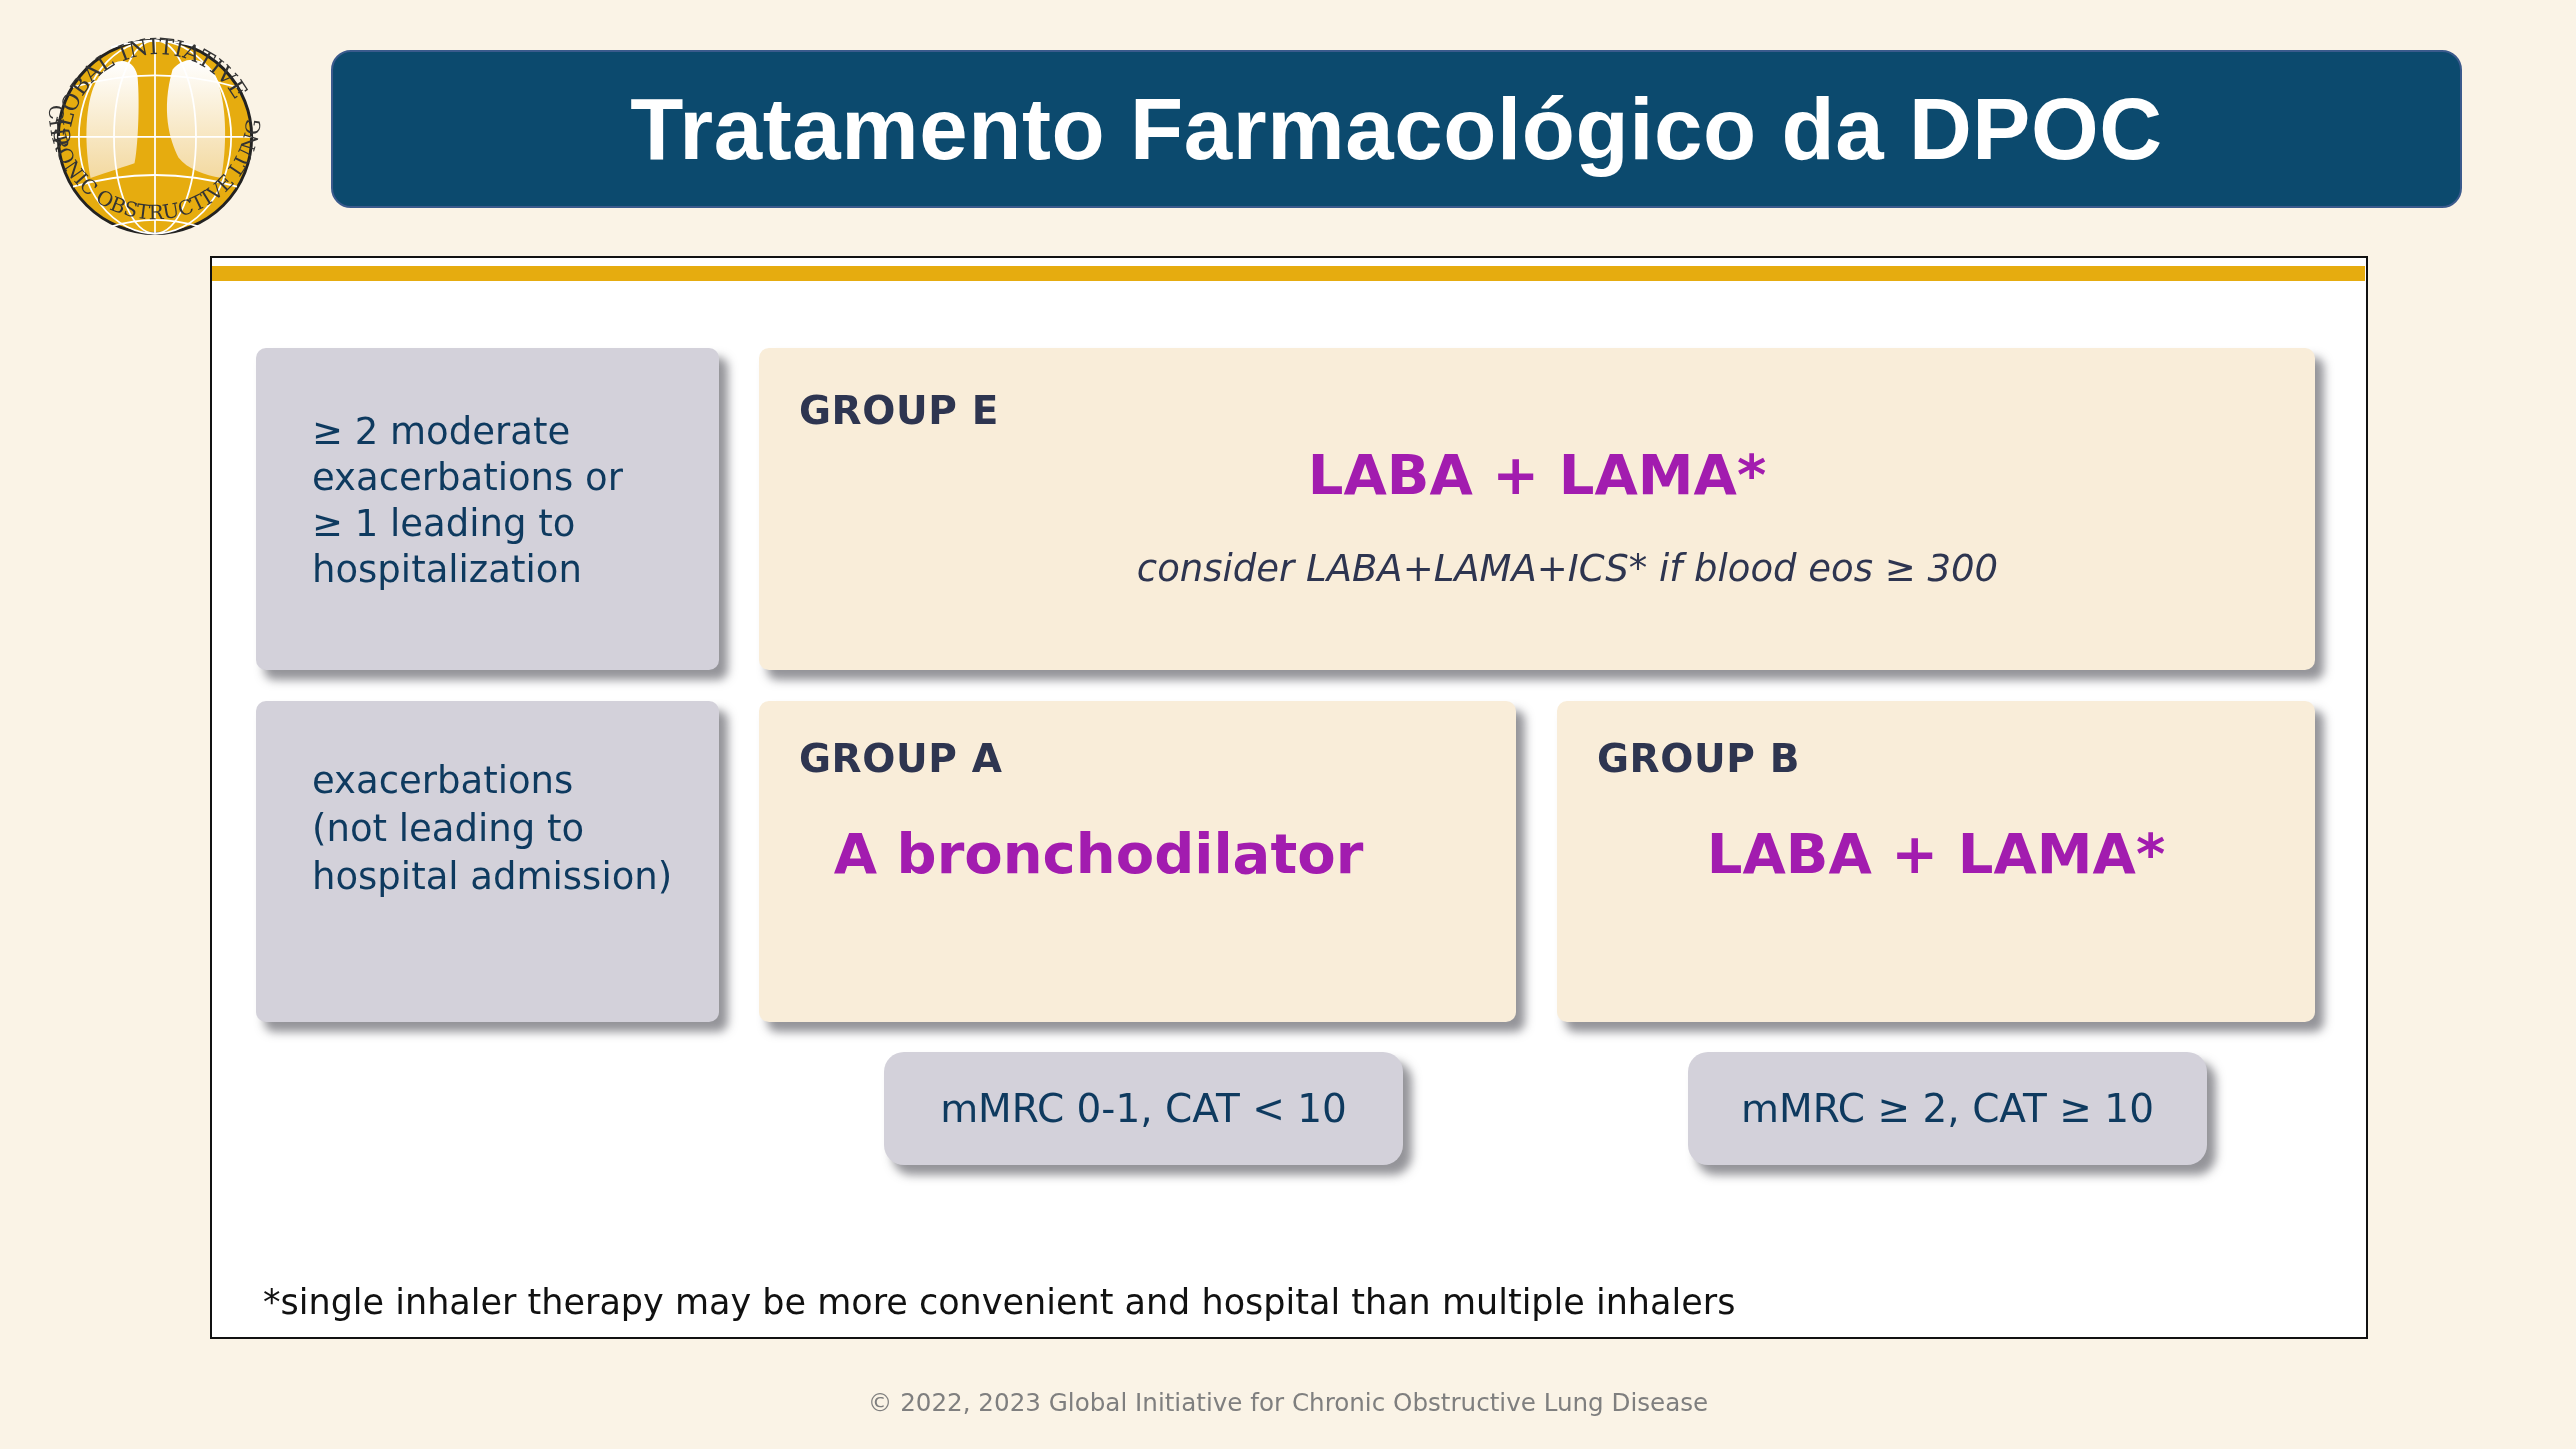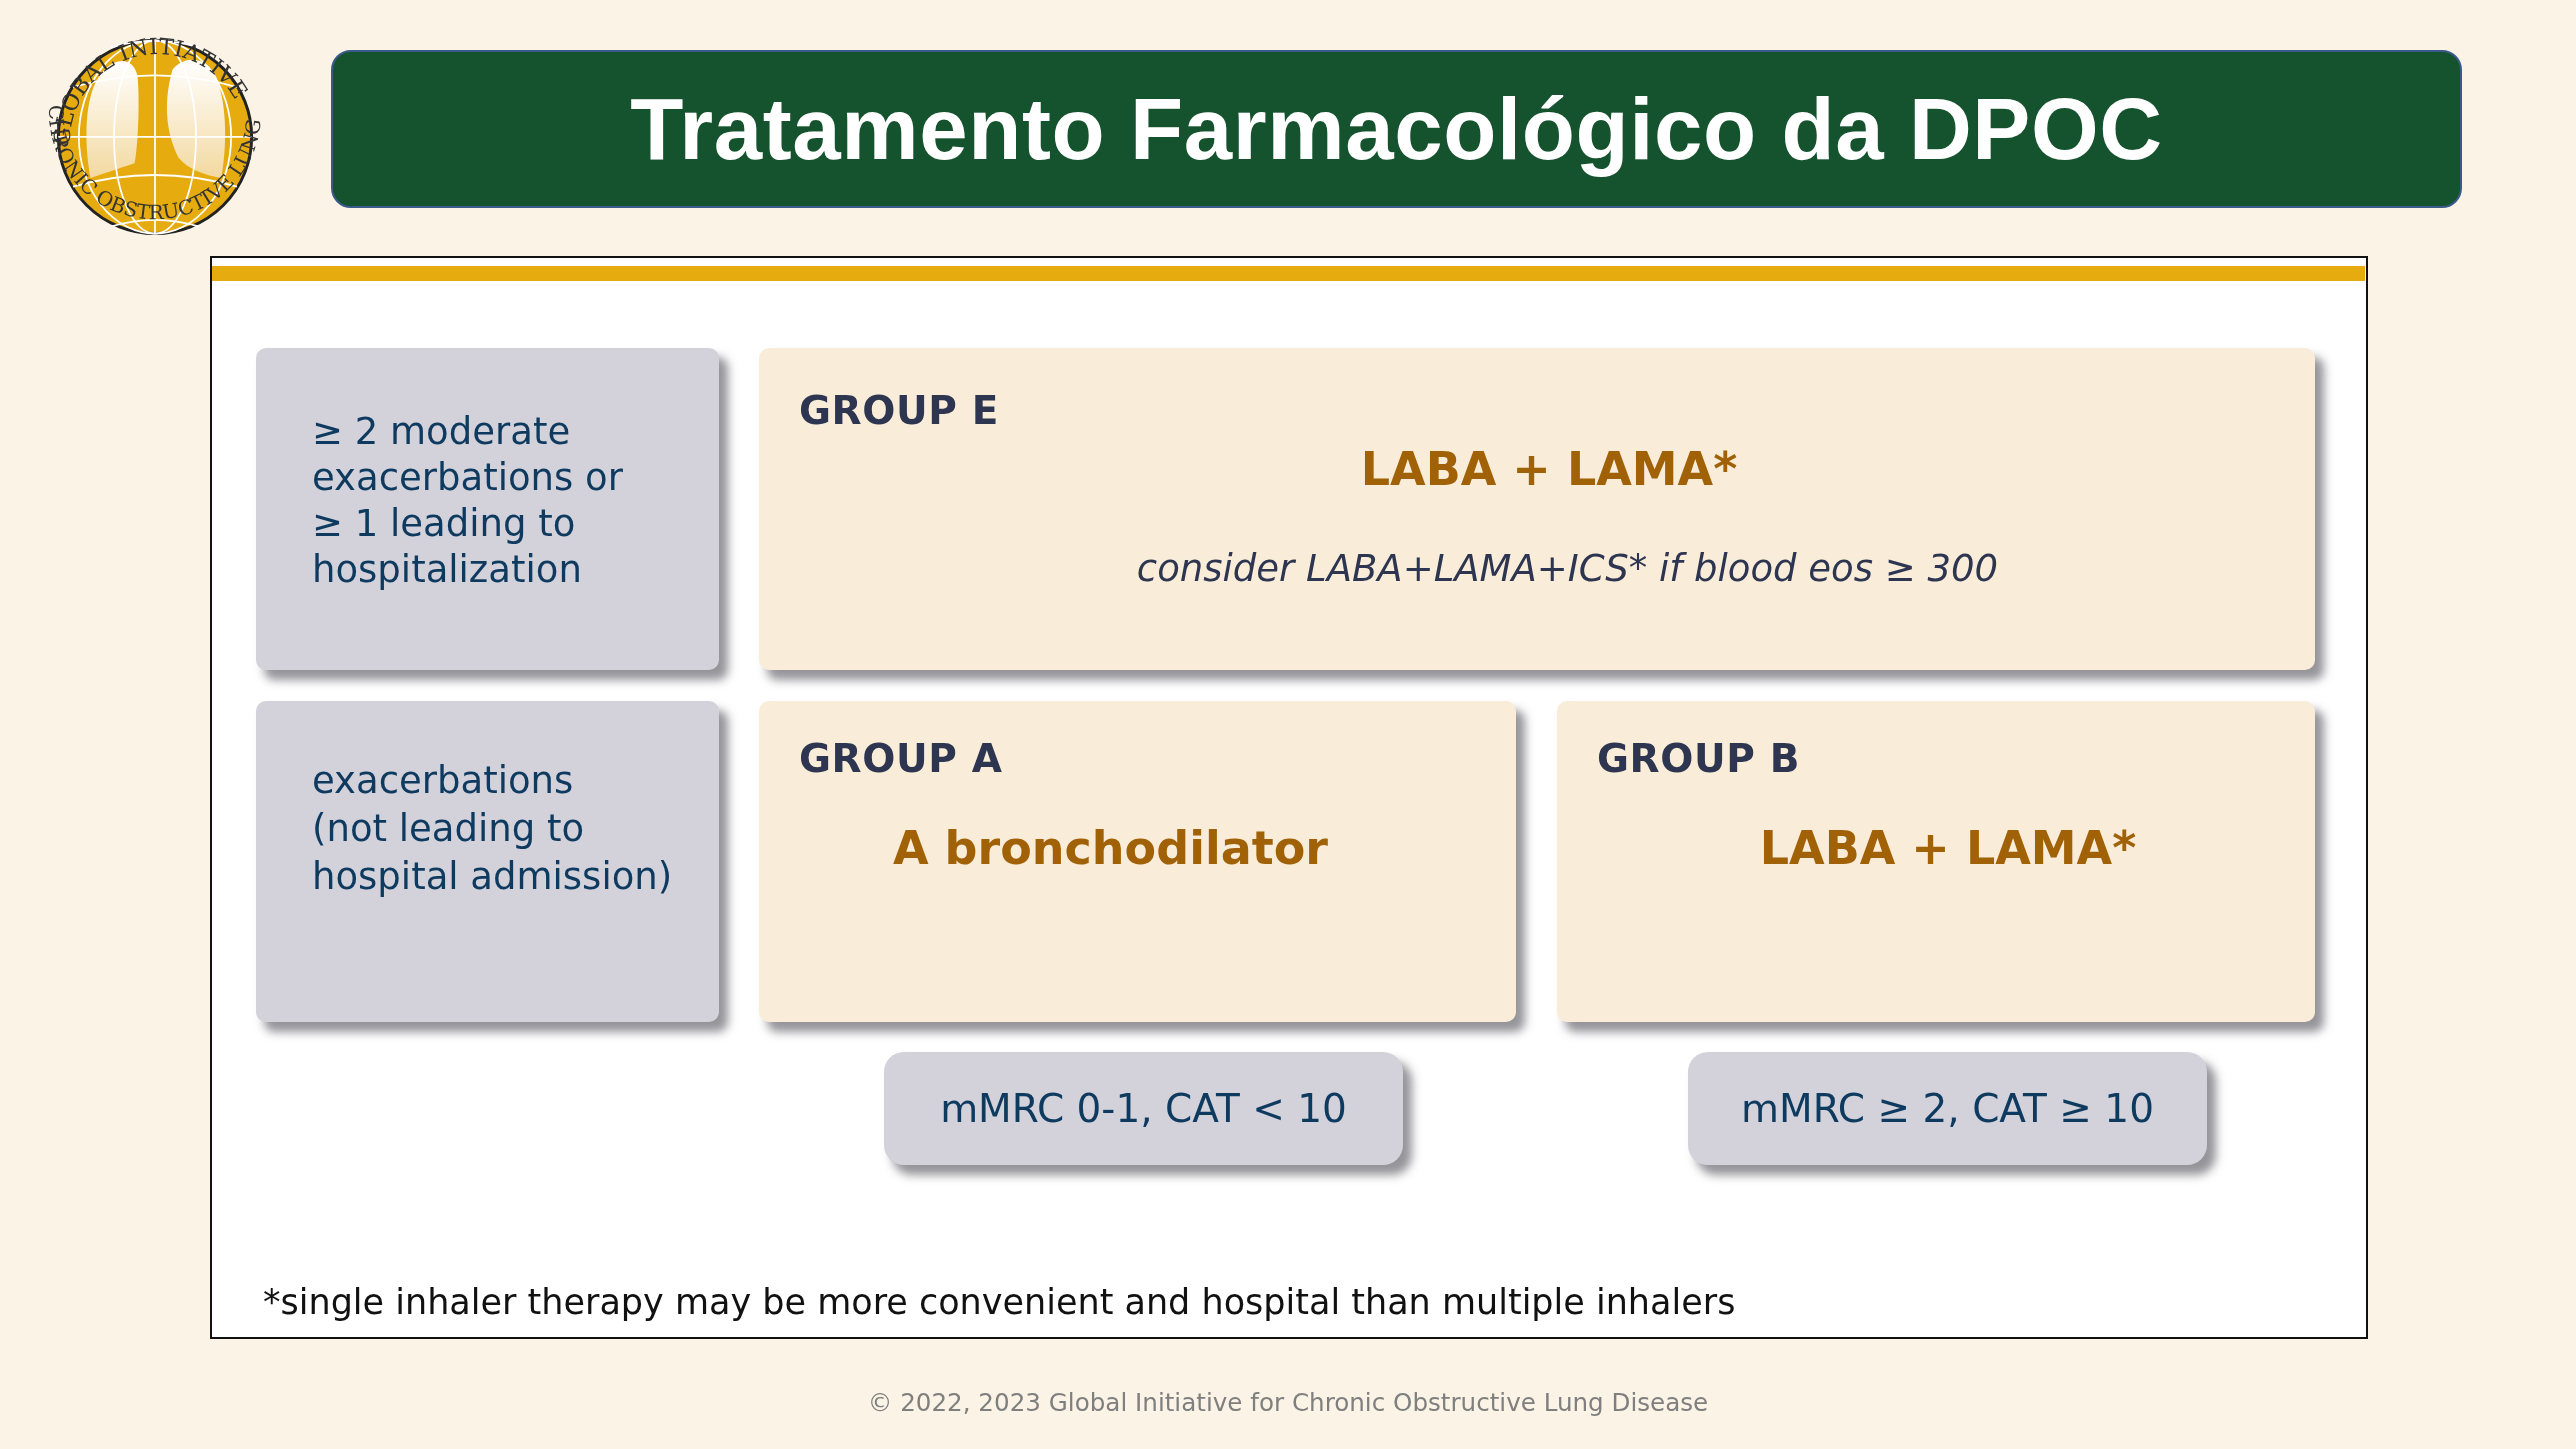--- a/index.html
+++ b/index.html
@@ -9,21 +9,21 @@
     font-family: "DejaVu Sans", "Liberation Sans", sans-serif;
   }
   .abs { position: absolute; box-sizing: border-box; }
 
   
   #logo { left: 29px; top: 10.5px; width: 252px; height: 246px; }
 
   
   #title-bar {
     left: 331px; top: 50px; width: 2131px; height: 158px;
-    background: #14532d; border: 2.9px solid #3A5A8C; border-radius: 20px;
+    background: #0c4a6e; border: 2.9px solid #3A5A8C; border-radius: 20px;
     display: flex; align-items: center; justify-content: center;
   }
   #title-text {
     color: #FFFFFF; font-family: "Liberation Sans", sans-serif; font-weight: bold;
     font-size: 87px; letter-spacing: 0.6px; white-space: nowrap;
   }
 
   
   #panel {
     left: 210px; top: 256px; width: 2158px; height: 1083px;
@@ -42,22 +42,22 @@
 
   .criteria-text {
     color: #0E3A5F; font-family: "DejaVu Sans", sans-serif; font-size: 37px;
     line-height: 46px;
   }
   .group-label {
     color: #2E3550; font-family: "DejaVu Sans", sans-serif; font-weight: bold;
     font-size: 39px; letter-spacing: 0.6px;
   }
   .therapy {
-    color: #a16207; font-family: "DejaVu Sans", sans-serif; font-weight: bold;
-    font-size: 46px; text-align: center; white-space: nowrap; margin-left: 12px;
+    color: #a21caf; font-family: "DejaVu Sans", sans-serif; font-weight: bold;
+    font-size: 56px; text-align: center; white-space: nowrap;
   }
   .subnote {
     color: #2E3550; font-family: "DejaVu Sans", sans-serif; font-style: italic;
     font-size: 37px; text-align: center; white-space: nowrap;
   }
   .score-text {
     color: #0E3A5F; font-family: "DejaVu Sans", sans-serif; font-size: 39px;
     white-space: nowrap;
   }
   .score-box {

